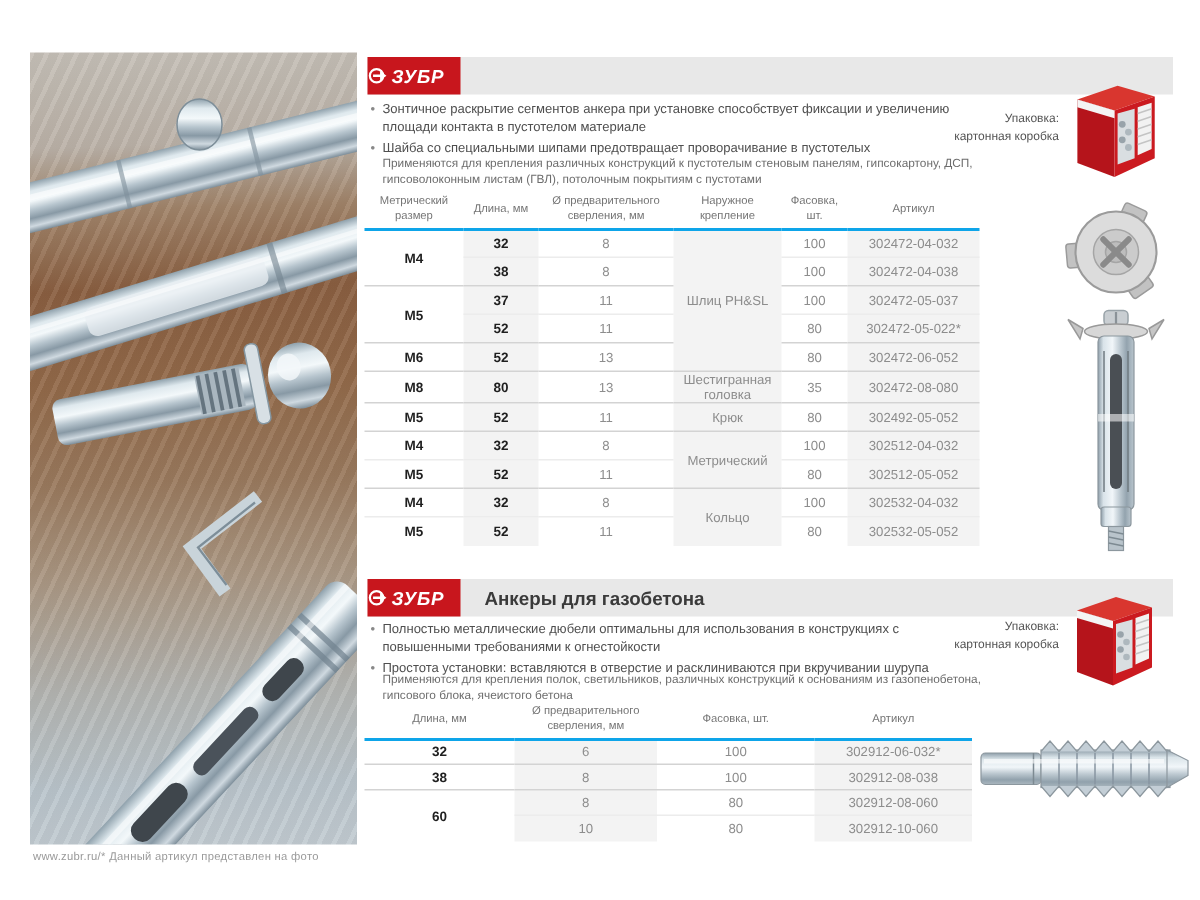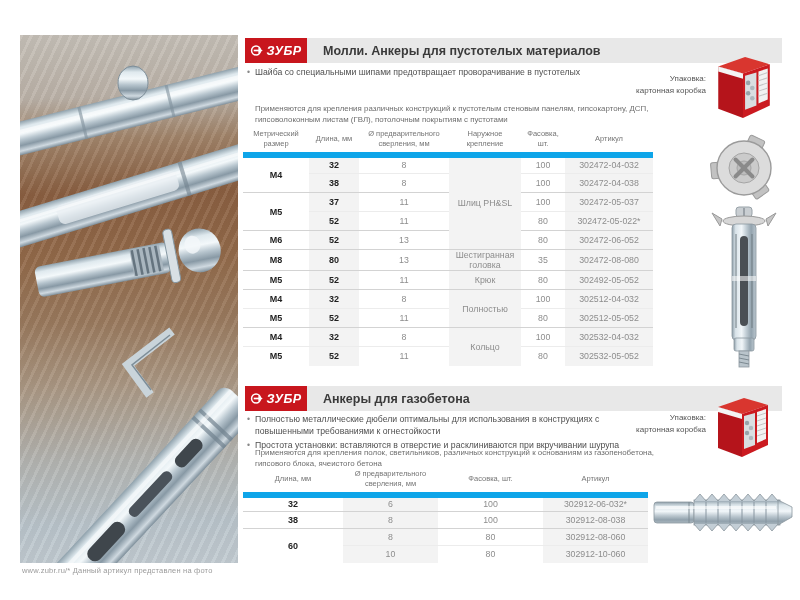--- a/index.html
+++ b/index.html
@@ -16,38 +16,38 @@
       linear-gradient(178deg,
         #c6c0b8 0%, #bbb2a8 12%, #a1846a 20%, #8a5f41 30%,
         #936a4a 42%, #9a7a5e 54%, #ab9884 66%, #b4b5b2 80%, #bac5cc 92%, #c3ccd2 100%);
   }
   .photo svg { display:block; }
 
   
   .band { left:245px; width:537px; height:25px; background:#e8e8e8; }
   .logo {
     left:0; top:0; width:62px; height:25px; background:#c8161d;
-    display:flex; align-items:center; justify-content:center; gap:3px;
+    display:flex; align-items:center; justify-content:flex-start; gap:3px;
     color:#fff; font-weight:bold; font-style:italic; font-size:12.5px; letter-spacing:0.5px;
   }
   .band-title {
     position:absolute; left:78px; top:0; height:25px; display:flex; align-items:center;
     font-weight:bold; font-size:12.5px; color:#3a3a3a;
   }
 
   
   .bullets { width:398px; font-size:8.7px; color:#4f4f4f; line-height:1.4; list-style:none; }
   .bullets li { position:relative; padding-left:8px; margin-bottom:2px; }
   .bullets li::before { content:"•"; position:absolute; left:0; top:0; color:#888; }
   .note { width:412px; font-size:7.9px; color:#6d6d6d; line-height:1.35; }
   .pack-label { width:108px; text-align:right; font-size:8px; color:#555; line-height:1.5; }
 
   
   table.ptable { border-collapse:collapse; table-layout:fixed; }
-  .ptable thead tr { border-bottom:6px solid #0ea5e9; }
+  .ptable thead tr { border-bottom:2px solid #0ea5e9; }
   .ptable th {
     font-weight:normal; font-size:7.5px; color:#757575; text-align:center;
     vertical-align:middle; line-height:1.3; padding:2px 1px 3px;
   }
   .ptable td {
     font-size:8.8px; color:#8d8d8d; text-align:center; vertical-align:middle; padding:0 2px;
   }
   .t1 td { height:19px; }
   .t2 td { height:17px; }
   .ptable td.b { font-weight:bold; color:#1f1f1f; font-size:9px;text-align:center; }
@@ -128,24 +128,24 @@
 
 <div class="abs band" style="top:38px;">
   <div class="abs logo">
     <svg width="13" height="13" viewBox="0 0 14 14">
       <circle cx="6.5" cy="7" r="4.8" fill="none" stroke="#fff" stroke-width="1.6"></circle>
       <rect x="4" y="6.1" width="6" height="1.8" fill="#fff"></rect>
       <polygon points="9,3.6 13.6,7 9,10.4" fill="#fff"></polygon>
     </svg>
     <span>ЗУБР</span>
   </div>
-  <div class="band-title">Молли. Анкеры для пустотелых материалов</div>
 </div>
 
 <ul class="abs bullets" style="left:247px; top:66px;">
+  <li>Зонтичное раскрытие сегментов анкера при установке способствует фиксации и увеличению площади контакта в пустотелом материале</li>
   <li>Шайба со специальными шипами предотвращает проворачивание в пустотелых</li>
 </ul>
 <div class="abs note" style="left:255px; top:104px;">Применяются для крепления различных конструкций к пустотелым стеновым панелям, гипсокартону, ДСП, гипсоволоконным листам (ГВЛ), потолочным покрытиям с пустотами</div>
 
 <div class="abs pack-label" style="left:598px; top:73px;">
   <div>Упаковка:</div>
   <div>картонная коробка</div>
 </div>
 
 <svg class="abs" style="left:712px; top:54px;" width="62" height="66" viewBox="0 0 60 64">
@@ -233,21 +233,21 @@
       <td class="b sh">52</td>
       <td>11</td>
       <td class="sh">Крюк</td>
       <td>80</td>
       <td class="sh">302492-05-052</td>
     </tr>
     <tr class="g">
       <td class="b">M4</td>
       <td class="b sh">32</td>
       <td>8</td>
-      <td class="sh" rowspan="2">Полностью</td>
+      <td class="sh" rowspan="2">Метрический</td>
       <td>100</td>
       <td class="sh">302512-04-032</td>
     </tr>
     <tr>
       <td class="b">M5</td>
       <td class="b sh">52</td>
       <td>11</td>
       <td>80</td>
       <td class="sh">302512-05-052</td>
     </tr>

